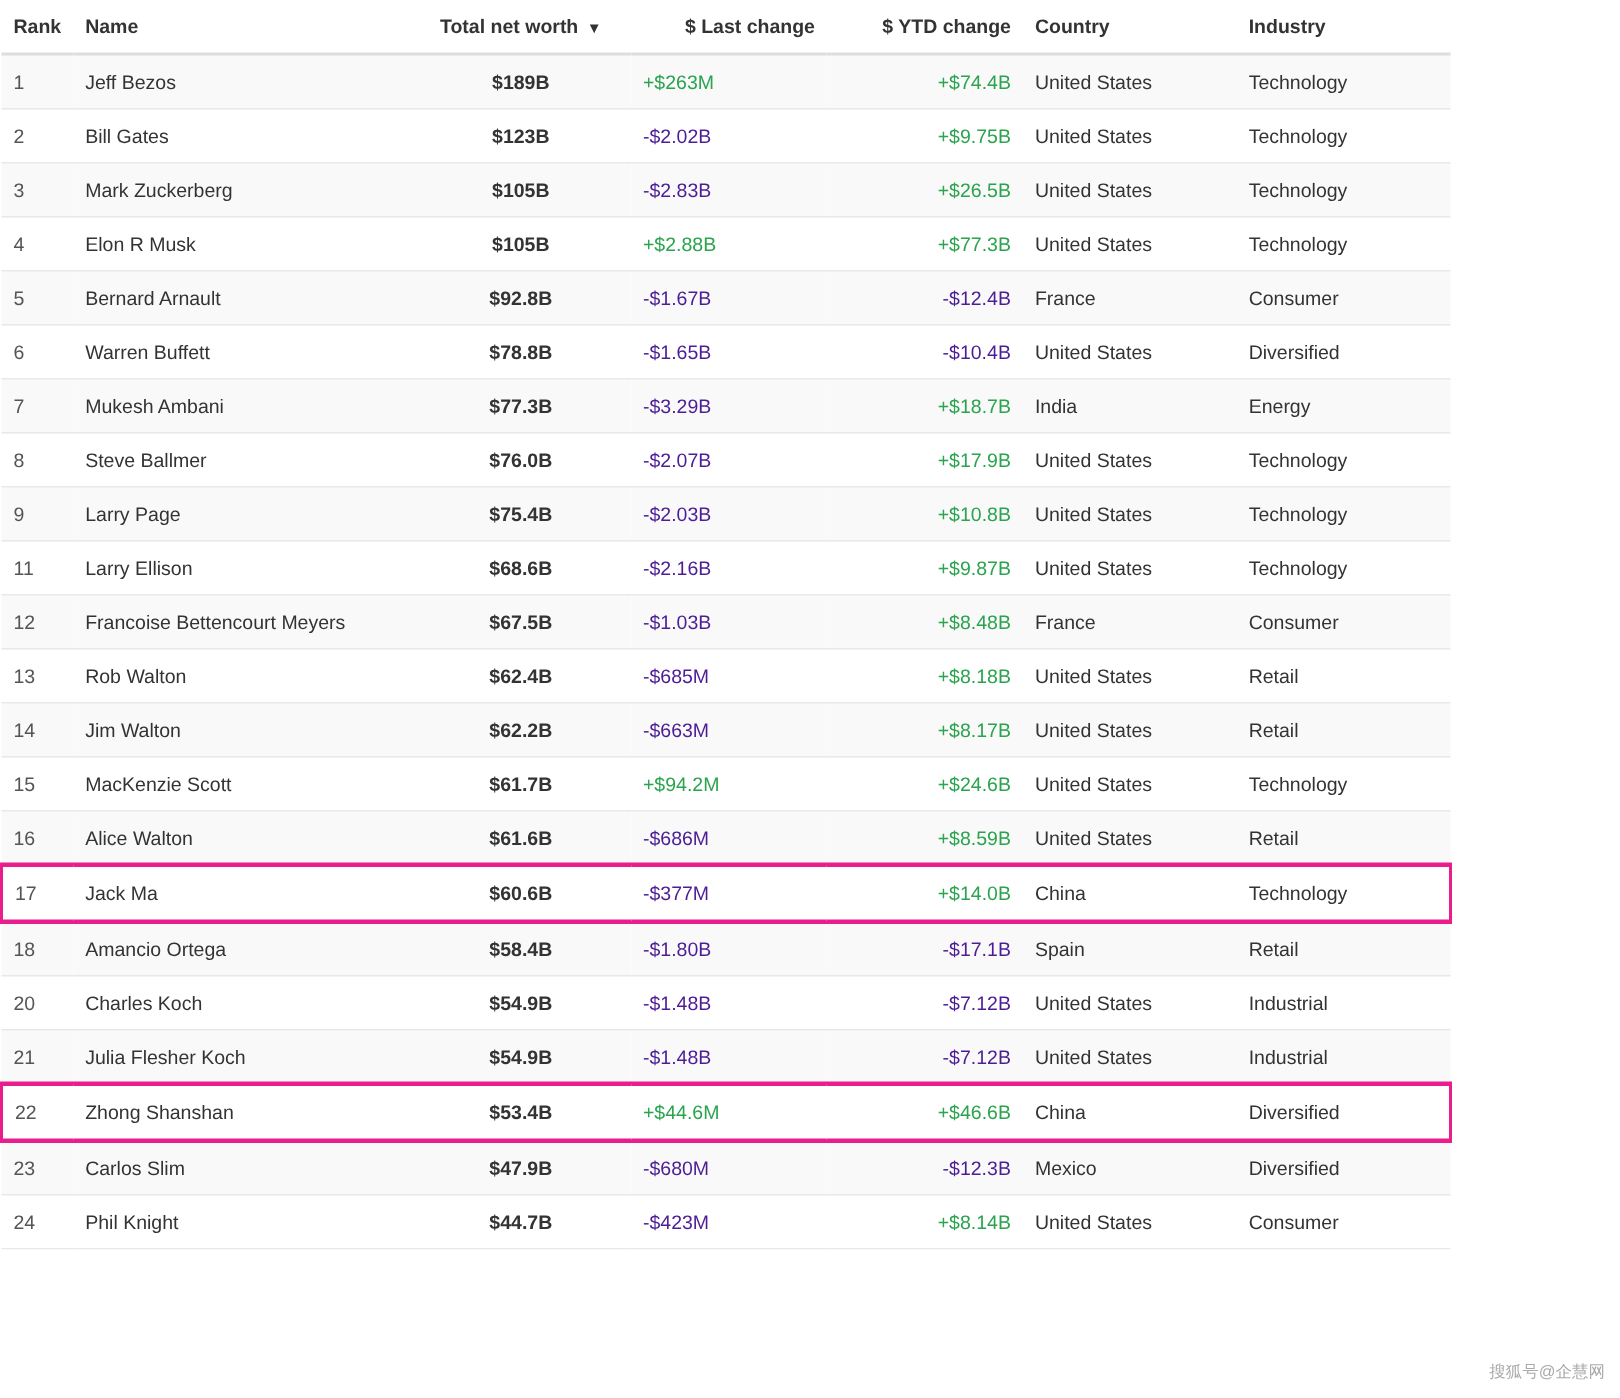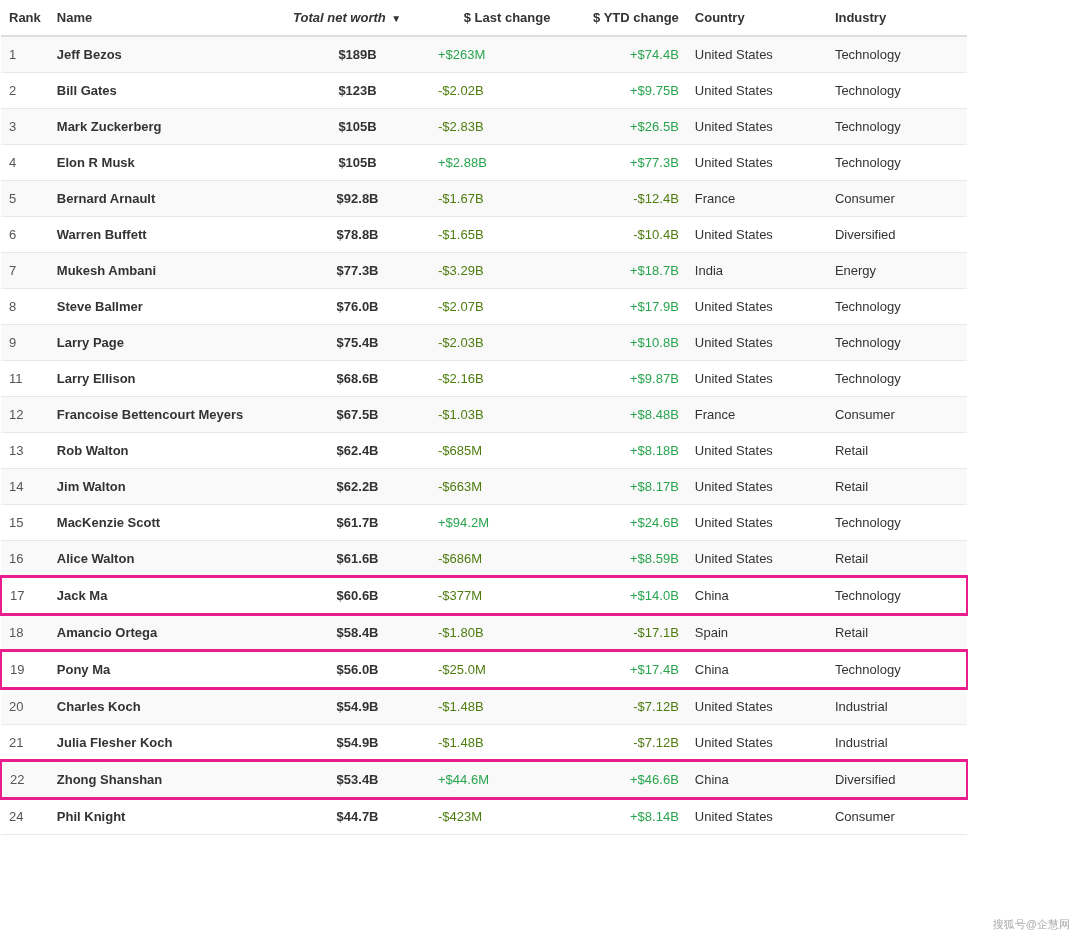--- a/index.html
+++ b/index.html
@@ -42,21 +42,21 @@
       padding: 10px 8px;
       font-size: 13px;
       color: #333;
     }
     td.rank {
       font-weight: normal;
       color: #555;
       width: 40px;
     }
     td.name {
-      font-weight: bold;
+      font-weight: normal;
       min-width: 160px;
     }
     td.net-worth {
       font-weight: bold;
       text-align: center;
       min-width: 120px;
     }
     td.last-change {
       text-align: left;
       min-width: 110px;
@@ -65,47 +65,47 @@
       text-align: right;
       min-width: 110px;
     }
     td.country {
       min-width: 120px;
     }
     td.industry {
       min-width: 120px;
     }
     .positive { color: #2aa44e; }
-    .negative { color: #4d7c0f; }
+    .negative { color: #4c1d95; }
 
     .sort-arrow {
       display: inline-block;
       font-size: 10px;
       margin-left: 2px;
     }
 
     .watermark {
       position: fixed;
-      bottom: 0;
+      bottom: 10px;
       right: 10px;
       font-size: 11px;
       color: #aaa;
       margin-top: 33px;
     }
   </style>
 </head>
 <body>
 
 <div class="table-container">
   <table>
     <thead>
       <tr>
         <th>Rank</th>
         <th>Name</th>
-        <th style="text-align:left;font-style:italic;">Total net worth <span class="sort-arrow">▼</span></th>
+        <th style="text-align:center;">Total net worth <span class="sort-arrow">▼</span></th>
         <th style="text-align:right;">$ Last change</th>
         <th style="text-align:right;">$ YTD change</th>
         <th>Country</th>
         <th>Industry</th>
       </tr>
     </thead>
     <tbody id="table-body">
     <tr>
     <td class="rank">1</td>
     <td class="name">Jeff Bezos</td>
@@ -252,29 +252,20 @@
   </tr>
         <tr>
     <td class="rank">18</td>
     <td class="name">Amancio Ortega</td>
     <td class="net-worth">$58.4B</td>
     <td class="last-change negative">-$1.80B</td>
     <td class="ytd-change negative">-$17.1B</td>
     <td class="country">Spain</td>
     <td class="industry">Retail</td>
   </tr>
-        <tr style="outline: rgb(233, 30, 140) solid 2px; border-top: 2px solid rgb(233, 30, 140); border-bottom: 2px solid rgb(233, 30, 140);">
-    <td class="rank" style="border-left: 2px solid rgb(233, 30, 140);">19</td>
-    <td class="name">Pony Ma</td>
-    <td class="net-worth">$56.0B</td>
-    <td class="last-change negative">-$25.0M</td>
-    <td class="ytd-change positive">+$17.4B</td>
-    <td class="country">China</td>
-    <td class="industry" style="border-right: 2px solid rgb(233, 30, 140);">Technology</td>
-  </tr>
         <tr>
     <td class="rank">20</td>
     <td class="name">Charles Koch</td>
     <td class="net-worth">$54.9B</td>
     <td class="last-change negative">-$1.48B</td>
     <td class="ytd-change negative">-$7.12B</td>
     <td class="country">United States</td>
     <td class="industry">Industrial</td>
   </tr>
         <tr>
@@ -289,20 +280,29 @@
         <tr style="outline: rgb(233, 30, 140) solid 2px; border-top: 2px solid rgb(233, 30, 140); border-bottom: 2px solid rgb(233, 30, 140);">
     <td class="rank" style="border-left: 2px solid rgb(233, 30, 140);">22</td>
     <td class="name">Zhong Shanshan</td>
     <td class="net-worth">$53.4B</td>
     <td class="last-change positive">+$44.6M</td>
     <td class="ytd-change positive">+$46.6B</td>
     <td class="country">China</td>
     <td class="industry" style="border-right: 2px solid rgb(233, 30, 140);">Diversified</td>
   </tr>
         <tr>
+    <td class="rank">23</td>
+    <td class="name">Carlos Slim</td>
+    <td class="net-worth">$47.9B</td>
+    <td class="last-change negative">-$680M</td>
+    <td class="ytd-change negative">-$12.3B</td>
+    <td class="country">Mexico</td>
+    <td class="industry">Diversified</td>
+  </tr>
+        <tr>
     <td class="rank">24</td>
     <td class="name">Phil Knight</td>
     <td class="net-worth">$44.7B</td>
     <td class="last-change negative">-$423M</td>
     <td class="ytd-change positive">+$8.14B</td>
     <td class="country">United States</td>
     <td class="industry">Consumer</td>
   </tr>
       </tbody>
   </table>

